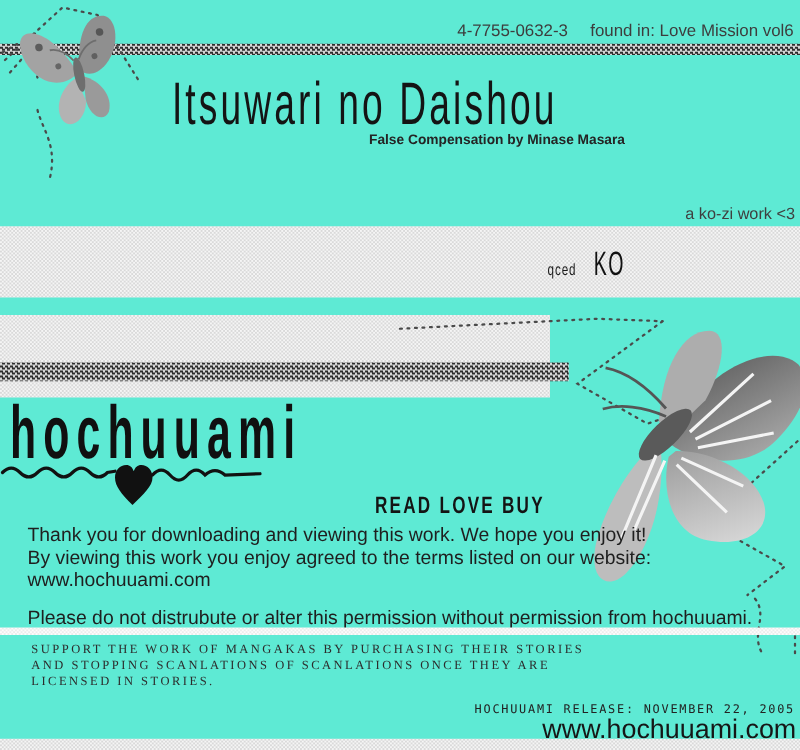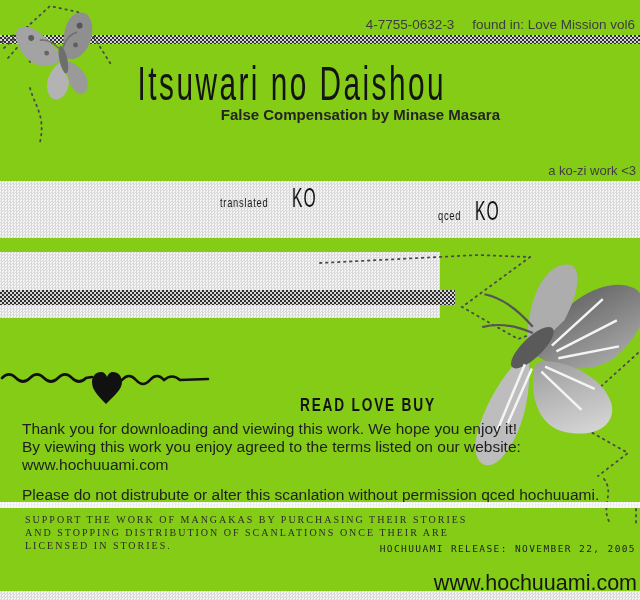--- a/index.html
+++ b/index.html
@@ -1,34 +1,34 @@
 <!DOCTYPE html>
 <html><head>
 <meta charset="utf-8">
 <style>
   * { margin:0; padding:0; box-sizing:border-box; }
   html,body { background:#fff; }
   #page {
     position:relative; width:640px; height:600px; overflow:hidden;
-    background:#84cc16; font-family:"Liberation Sans", sans-serif; color:#1d1d1d;
+    background:#5eead4; font-family:"Liberation Sans", sans-serif; color:#1d1d1d;
   }
   .abs { position:absolute; }
   .checker { background:repeating-conic-gradient(#2e2e2e 0% 25%, #d6d6d6 0% 50%); background-size:4px 4px; }
   .halftone { background:repeating-conic-gradient(#d9d9d9 0% 25%, #f5f5f5 0% 50%); background-size:3px 3px; }
   .halftone-faint { background:repeating-conic-gradient(#ececec 0% 25%, #fcfcfc 0% 50%); background-size:3px 3px; }
   .cond { display:inline-block; white-space:nowrap; transform-origin:left bottom; }
 
   .isbn-row { top:17px; right:5px; font-size:13.5px; color:#3d3d3d; }
   .isbn-row span { margin-left:14px; }
 
   .band-top { top:35px; left:0; width:640px; height:9px; }
 
   .title-wrap { top:60px; left:0; width:584px; text-align:center; }
   .title-wrap .cond { font-size:48px; letter-spacing:4px; line-height:1; transform:scaleX(0.62); transform-origin:center bottom; color:#141414; }
-  .subtitle-wrap { top:106px; left:0; width:500px; text-align:right; font-size:15px; font-weight:bold; color:#242424; }
+  .subtitle-wrap { top:106px; left:0; width:500px; text-align:right; font-size:11px; font-weight:bold; color:#242424; }
 
   .kozi { top:163px; right:4px; font-size:13px; color:#3f3f3f; }
 
   .credits-bar { top:181px; left:0; width:640px; height:57px; }
   .credit { position:absolute; }
   .credit .role { font-size:13px; color:#1a1a1a; letter-spacing:1px; transform:scaleX(0.72); }
   .credit .cname { font-size:27px; letter-spacing:2px; color:#111; transform:scaleX(0.58); margin-top:-3px; }
 
   .mid-halftone { top:252px; left:0; width:440px; height:66px; }
   .band-mid { top:290px; left:0; width:455px; height:15px; }
@@ -39,21 +39,21 @@
 
   .motto-wrap { top:394px; left:300px;text-align:right; }
   .motto-wrap .cond { font-size:19px; font-weight:bold; letter-spacing:2.5px; transform:scaleX(0.72); color:#141414; }
 
   .bodytext { left:22px; font-size:15.5px; color:#1f1f1f; line-height:18px; }
   .t1 { top:420px; } .t2 { top:438px; } .t3 { top:456px; } .t4 { top:486px; }
 
   .pixel { left:25px; font-family:Liberation Serif, serif; font-size:10px; letter-spacing:2px; color:#2c2c2c; }
   .p1 { top:514px; } .p2 { top:527px; } .p3 { top:540px; }
 
-  .release { position:absolute; top:543px; right:4px; font-family:"DejaVu Sans Mono", monospace; font-size:9.5px; letter-spacing:1.4px; color:#222; }
+  .release { position:absolute; top:562px; right:4px; font-family:"DejaVu Sans Mono", monospace; font-size:9.5px; letter-spacing:1.4px; color:#222; }
   .site { position:absolute; top:571px; right:3px; font-size:21.5px; color:#161616; }
 
   .band-faint { top:502px; left:0; width:640px; height:6px; }
   .band-bottom { top:591px; left:0; width:640px; height:9px; }
 
   svg { display:block; }
 </style>
 </head>
 <body>
 
@@ -91,24 +91,20 @@
   </svg>
 
   <div class="abs title-wrap">
     <span class="cond">Itsuwari no Daishou</span>
   </div>
   <div class="abs subtitle-wrap">False Compensation by Minase Masara</div>
 
   <div class="abs kozi">a ko-zi work &lt;3</div>
 
   <div class="abs halftone credits-bar">
-    <div class="credit" style="left:220px;top:5px">
-      <div class="cond role">translated</div>
-      <div class="cond cname">KO</div>
-    </div>
     <div class="credit" style="left:438px;top:18px">
       <div class="cond role">qced</div>
       <div class="cond cname">KO</div>
     </div>
   </div>
 
   <div class="abs halftone mid-halftone"></div>
   <div class="abs checker band-mid"></div>
 
   <svg class="abs" style="top:245px;left:300px" width="340" height="290" viewBox="0 0 340 290">
@@ -136,41 +132,44 @@
       <ellipse cx="234" cy="108" rx="10" ry="28" transform="rotate(28 234 108)" fill="#5a5a5a"></ellipse>
       <path d="M228,88 C208,76 188,70 172,72 M230,94 C210,92 192,96 180,104" stroke="#555" stroke-width="2.2" fill="none"></path>
       <g stroke="#f4f4f4" stroke-width="2.5">
         <path d="M252,100 L286,40 M258,104 L306,56 M262,110 L316,80"></path>
         <path d="M252,122 L306,128 M250,128 L300,152"></path>
         <path d="M232,126 L226,200 M240,128 L234,188"></path>
       </g>
     </g>
   </svg>
 
+  <div class="abs logo-wrap">
+    <span class="cond">hochuuami</span>
+  </div>
   <svg class="abs logo-squiggle" width="215" height="40" viewBox="0 0 215 40">
     <g fill="none" stroke="#111" stroke-width="2.6" stroke-linecap="round">
       <path d="M2,10 Q9,3 16,10 T30,10 T44,10 T58,10 T72,10 T86,10 L92,9"></path>
       <path d="M122,12 Q129,4 136,12 T150,12 T164,12 Q172,5 180,12 L208,11"></path>
     </g>
     <path d="M106,36 C97,27 92,21 92,14 C92,8 96,4 101,4 C104,4 106,6 107,9 C108,6 110,4 113,4 C118,4 122,8 122,14 C122,21 115,27 106,36 Z" fill="#111"></path>
   </svg>
 
   <div class="abs motto-wrap">
     <span class="cond">READ LOVE BUY</span>
   </div>
 
   <div class="abs bodytext t1">Thank you for downloading and viewing this work. We hope you enjoy it!</div>
   <div class="abs bodytext t2">By viewing this work you enjoy agreed to the terms listed on our website:</div>
   <div class="abs bodytext t3">www.hochuuami.com</div>
-  <div class="abs bodytext t4">Please do not distrubute or alter this scanlation without permission qced hochuuami.</div>
+  <div class="abs bodytext t4">Please do not distrubute or alter this permission without permission from hochuuami.</div>
 
   <div class="abs halftone-faint band-faint"></div>
 
   <div class="abs pixel p1">SUPPORT THE WORK OF MANGAKAS BY PURCHASING THEIR STORIES</div>
-  <div class="abs pixel p2">AND STOPPING DISTRIBUTION OF SCANLATIONS ONCE THEIR ARE</div>
+  <div class="abs pixel p2">AND STOPPING SCANLATIONS OF SCANLATIONS ONCE THEY ARE</div>
   <div class="abs pixel p3">LICENSED IN STORIES.</div>
 
   <div class="release">HOCHUUAMI RELEASE: NOVEMBER 22, 2005</div>
   <div class="site">www.hochuuami.com</div>
 
   <div class="abs halftone band-bottom"></div>
 
 </div>
 
 </body></html>

